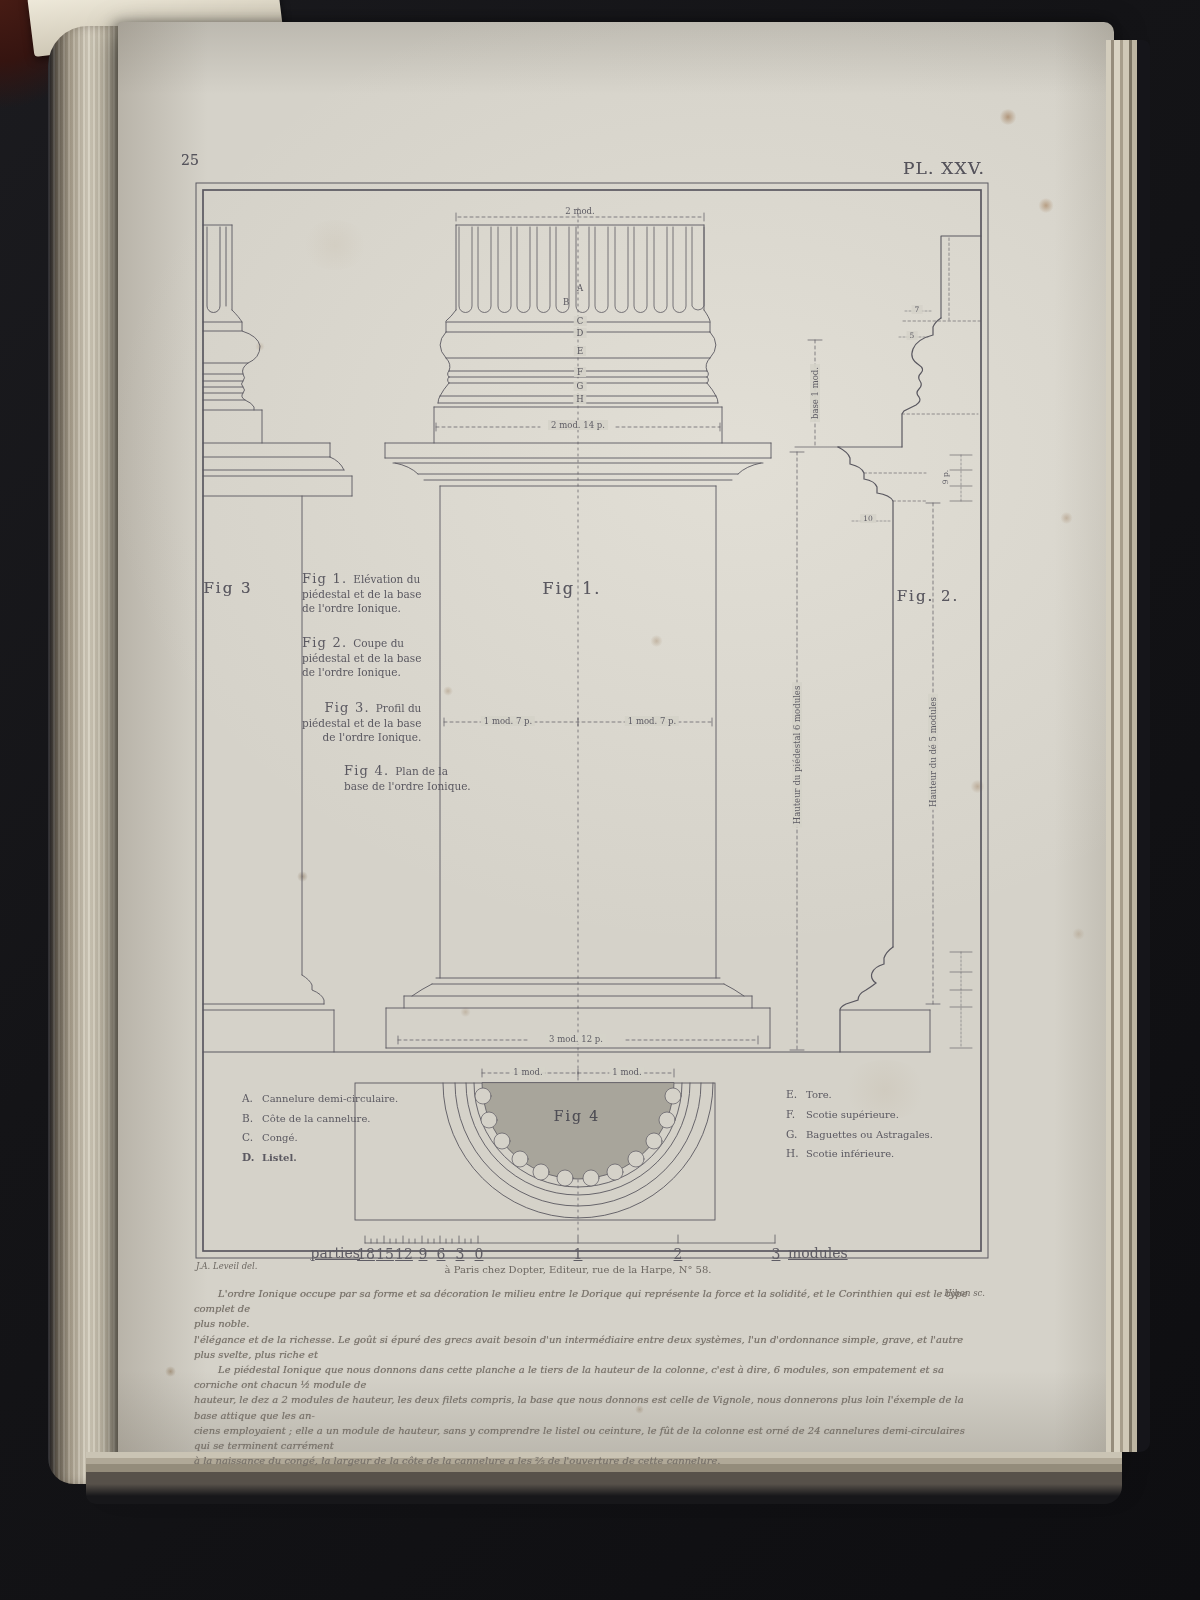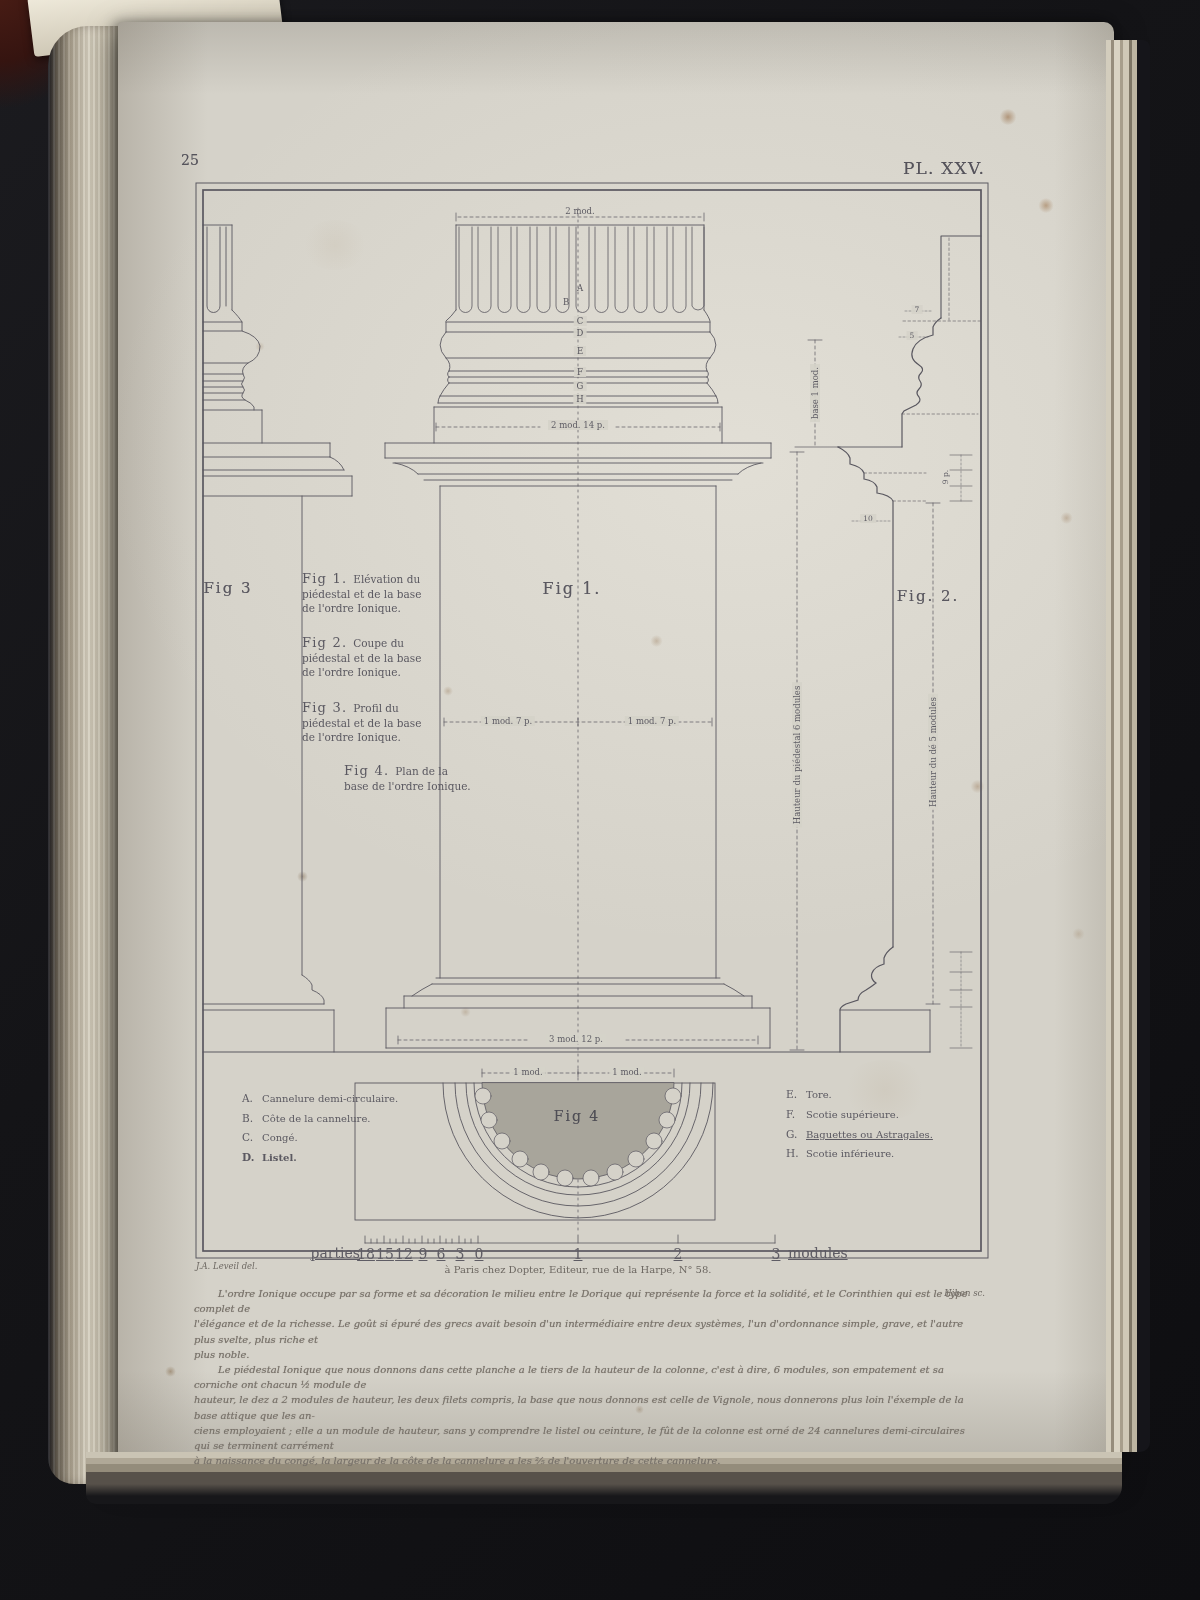--- a/index.html
+++ b/index.html
@@ -211,21 +211,21 @@
   <div class="cap" style="left:302px;top:572px;">
     <span class="fr">Fig 1.</span><span>Elévation du</span><br>
     <span>piédestal et de la base</span><br>
     <span>de l'ordre Ionique.</span>
   </div>
   <div class="cap" style="left:302px;top:636px;">
     <span class="fr">Fig 2.</span><span>Coupe du</span><br>
     <span>piédestal et de la base</span><br>
     <span>de l'ordre Ionique.</span>
   </div>
-  <div class="cap" style="left:302px;top:701px;">
+  <div class="cap" style="left:302px;top:701px;text-align:right;">
     <span class="fr">Fig 3.</span><span>Profil du</span><br>
     <span>piédestal et de la base</span><br>
     <span>de l'ordre Ionique.</span>
   </div>
   <div class="cap" style="left:302px;top:764px;margin-left:42px;">
     <span class="fr">Fig 4.</span><span>Plan de la</span><br>
     <span>base de l'ordre Ionique.</span>
   </div>
 
   <span class="t c" style="left:580px;top:283px;font-size:8.5px;">A</span>
@@ -251,21 +251,21 @@
   <span class="t c dim mask" style="left:912px;top:331px;font-size:7.5px;">5</span>
   <span class="t c dim mask" style="left:868px;top:514px;font-size:7.5px;">10</span>
   <span class="t v dim" style="left:945px;top:477px;font-size:7.5px;">9 p.</span>
 
   <div class="leg" style="left:242px;top:1092px;"><span class="k">A.</span><span>Cannelure demi-circulaire.</span></div>
   <div class="leg" style="left:242px;top:1112px;"><span class="k">B.</span><span>Côte de la cannelure.</span></div>
   <div class="leg" style="left:242px;top:1131px;"><span class="k">C.</span><span>Congé.</span></div>
   <div class="leg" style="left:242px;top:1151px;font-weight:bold;"><span class="k">D.</span><span>Listel.</span></div>
   <div class="leg" style="left:786px;top:1088px;"><span class="k">E.</span><span>Tore.</span></div>
   <div class="leg" style="left:786px;top:1108px;"><span class="k">F.</span><span>Scotie supérieure.</span></div>
-  <div class="leg" style="left:786px;top:1128px;text-decoration:underline;"><span class="k">G.</span><span>Baguettes ou Astragales.</span></div>
+  <div class="leg" style="left:786px;top:1128px;"><span class="k">G.</span><span>Baguettes ou Astragales.</span></div>
   <div class="leg" style="left:786px;top:1147px;"><span class="k">H.</span><span>Scotie inférieure.</span></div>
 
   <span class="t r sc" style="left:360px;top:1245px;">parties</span>
   <span class="t c sc" style="left:366px;top:1246px;">18</span>
   <span class="t c sc" style="left:385px;top:1246px;">15</span>
   <span class="t c sc" style="left:404px;top:1246px;">12</span>
   <span class="t c sc" style="left:423px;top:1246px;">9</span>
   <span class="t c sc" style="left:441px;top:1246px;">6</span>
   <span class="t c sc" style="left:460px;top:1246px;">3</span>
   <span class="t c sc" style="left:479px;top:1246px;">0</span>
@@ -273,20 +273,20 @@
   <span class="t c sc" style="left:678px;top:1246px;">2</span>
   <span class="t c sc" style="left:776px;top:1246px;">3</span>
   <span class="t sc" style="left:788px;top:1245px;">modules</span>
 
   <span class="t imp" style="left:196px;top:1261px;">J.A. Leveil del.</span>
   <span class="t c" style="left:578px;top:1264px;font-size:10px;color:#6d6862;">à Paris chez Dopter, Editeur, rue de la Harpe, N° 58.</span>
   <span class="t r imp" style="left:985px;top:1261px;margin-top:27px;">Hibon sc.</span>
 
   <div class="para">
     <div class="ind">L'ordre Ionique occupe par sa forme et sa décoration le milieu entre le Dorique qui représente la force et la solidité, et le Corinthien qui est le type complet de</div>
+    <div>plus noble.</div>
     <div>l'élégance et de la richesse. Le goût si épuré des grecs avait besoin d'un intermédiaire entre deux systèmes, l'un d'ordonnance simple, grave, et l'autre plus svelte, plus riche et</div>
-    <div>plus noble.</div>
     <div class="ind">Le piédestal Ionique que nous donnons dans cette planche a le tiers de la hauteur de la colonne, c'est à dire, 6 modules, son empatement et sa corniche ont chacun ½ module de</div>
     <div>hauteur, le dez a 2 modules de hauteur, les deux filets compris, la base que nous donnons est celle de Vignole, nous donnerons plus loin l'éxemple de la base attique que les an-</div>
     <div>ciens employaient ; elle a un module de hauteur, sans y comprendre le listel ou ceinture, le fût de la colonne est orné de 24 cannelures demi-circulaires qui se terminent carrément</div>
     <div>à la naissance du congé, la largeur de la côte de la cannelure a les ⅖ de l'ouverture de cette cannelure.</div>
   </div>
 </div>
 
 </body></html>

